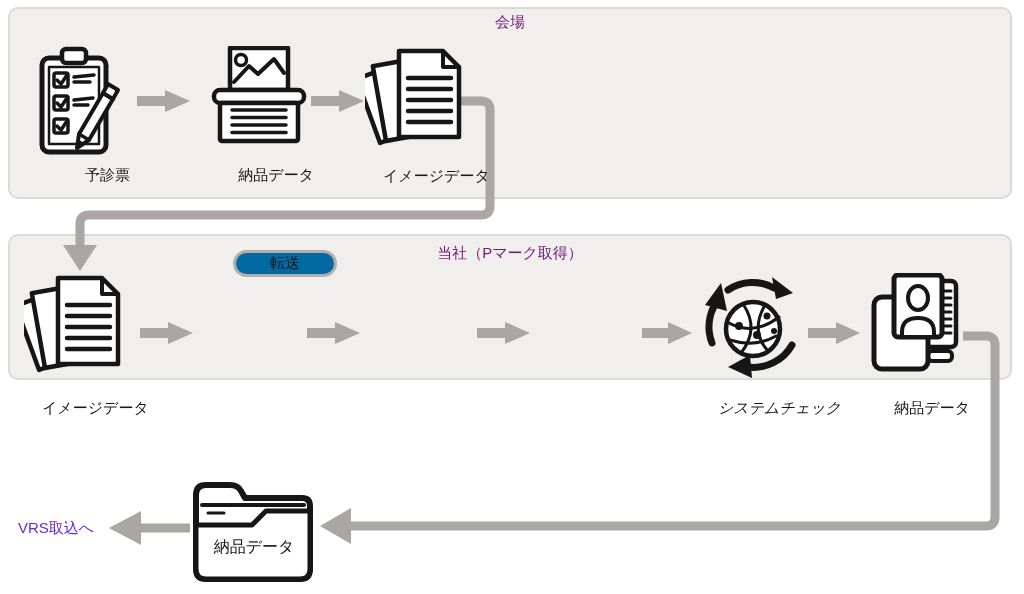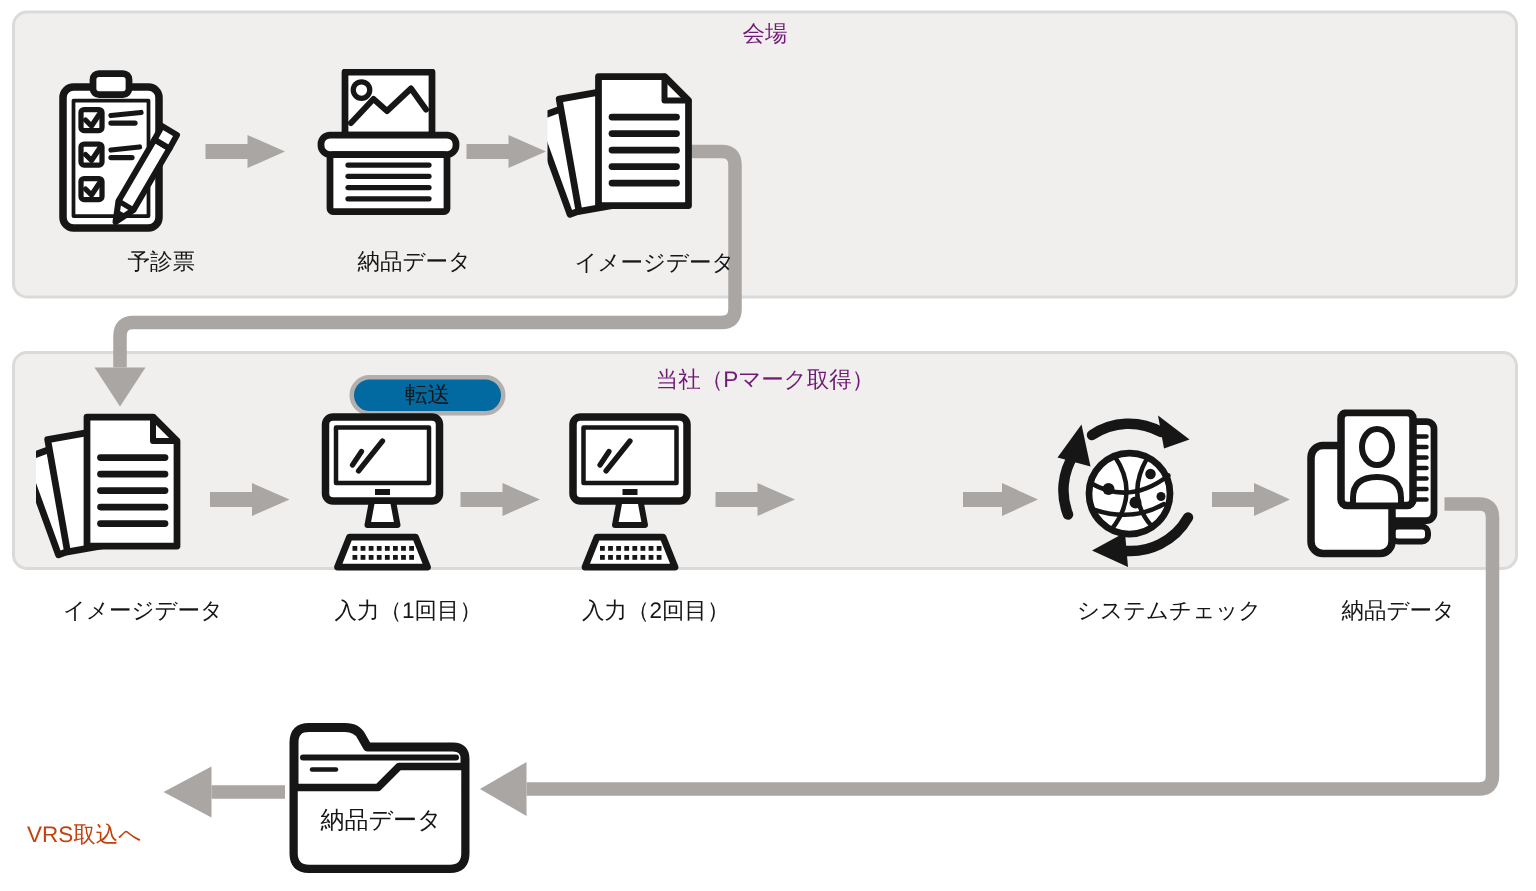--- a/index.html
+++ b/index.html
@@ -6,21 +6,21 @@
   .canvas{position:relative;width:1024px;height:594px;background:#ffffff;overflow:hidden;
           font-family:"Liberation Sans","DejaVu Sans",sans-serif;color:#161616;}
   .zone{position:absolute;left:8px;width:1004px;background:#f0efee;border:2px solid #dcdad9;border-radius:10px;box-sizing:border-box;}
   .zone-title{position:absolute;left:0;right:0;text-align:center;font-size:15px;color:#701a75;}
   .connectors{position:absolute;left:0;top:0;pointer-events:none;}
   .item{position:absolute;text-align:center;}
   .item svg{display:block;margin:0 auto;}
   .lbl{position:absolute;left:0;right:0;text-align:right;font-size:15px;line-height:20px;white-space:nowrap;color:#161616;margin-left:20px;}
   .pill{position:absolute;left:233px;top:204px;width:104px;height:27px;background:#0369a1;border:3px solid #b2afad;
         border-radius:16px;box-sizing:border-box;display:flex;align-items:center;justify-content:center;font-size:15px;margin-top:46px;}
-  .free-label{position:absolute;font-size:15px;white-space:nowrap;color:#c2410c;margin-top:28px;}
+  .free-label{position:absolute;font-size:15px;white-space:nowrap;color:#6d28d9;}
   .folder-wrap{position:absolute;left:188px;top:467px;width:132px;height:120px;}
   .folder-label{position:absolute;left:0;right:0;top:70px;text-align:center;font-size:16px;white-space:nowrap;}
 </style>
 </head>
 <body>
 
 <div class="canvas">
 
   <svg width="0" height="0" style="position:absolute" aria-hidden="true">
     <defs>
@@ -226,33 +226,21 @@
       </svg>
     <div class="lbl" style="top:121px;">イメージデータ</div>
   </div>
 
   <div class="item" style="left:22px;top:272px;width:116px;height:150px;">
     <svg width="112" height="114">
         <use href="#sym-docs"></use>
       </svg>
     <div class="lbl" style="top:126px;">イメージデータ</div>
   </div>
-  <div class="item" style="left:203px;top:274px;width:104px;height:148px;">
-    <svg width="100" height="112">
-        <use href="#sym-computer"></use>
-      </svg>
-    <div class="lbl" style="top:124px;">入力（1回目）</div>
-  </div>
-  <div class="item" style="left:368px;top:274px;width:104px;height:148px;">
-    <svg width="100" height="112">
-        <use href="#sym-computer"></use>
-      </svg>
-    <div class="lbl" style="top:124px;">入力（2回目）</div>
-  </div>
-  <div class="item" style="left:698px;top:273px;width:110px;height:150px;">
+  <div class="item" style="left:698px;top:273px;width:110px;height:150px;font-style:italic;">
     <svg width="106" height="114">
         <use href="#sym-globe"></use>
       </svg>
     <div class="lbl" style="top:125px;">システムチェック</div>
   </div>
   <div class="item" style="left:866px;top:273px;width:104px;height:150px;">
     <svg width="100" height="112">
         <use href="#sym-idcard"></use>
       </svg>
     <div class="lbl" style="top:125px;">納品データ</div>

